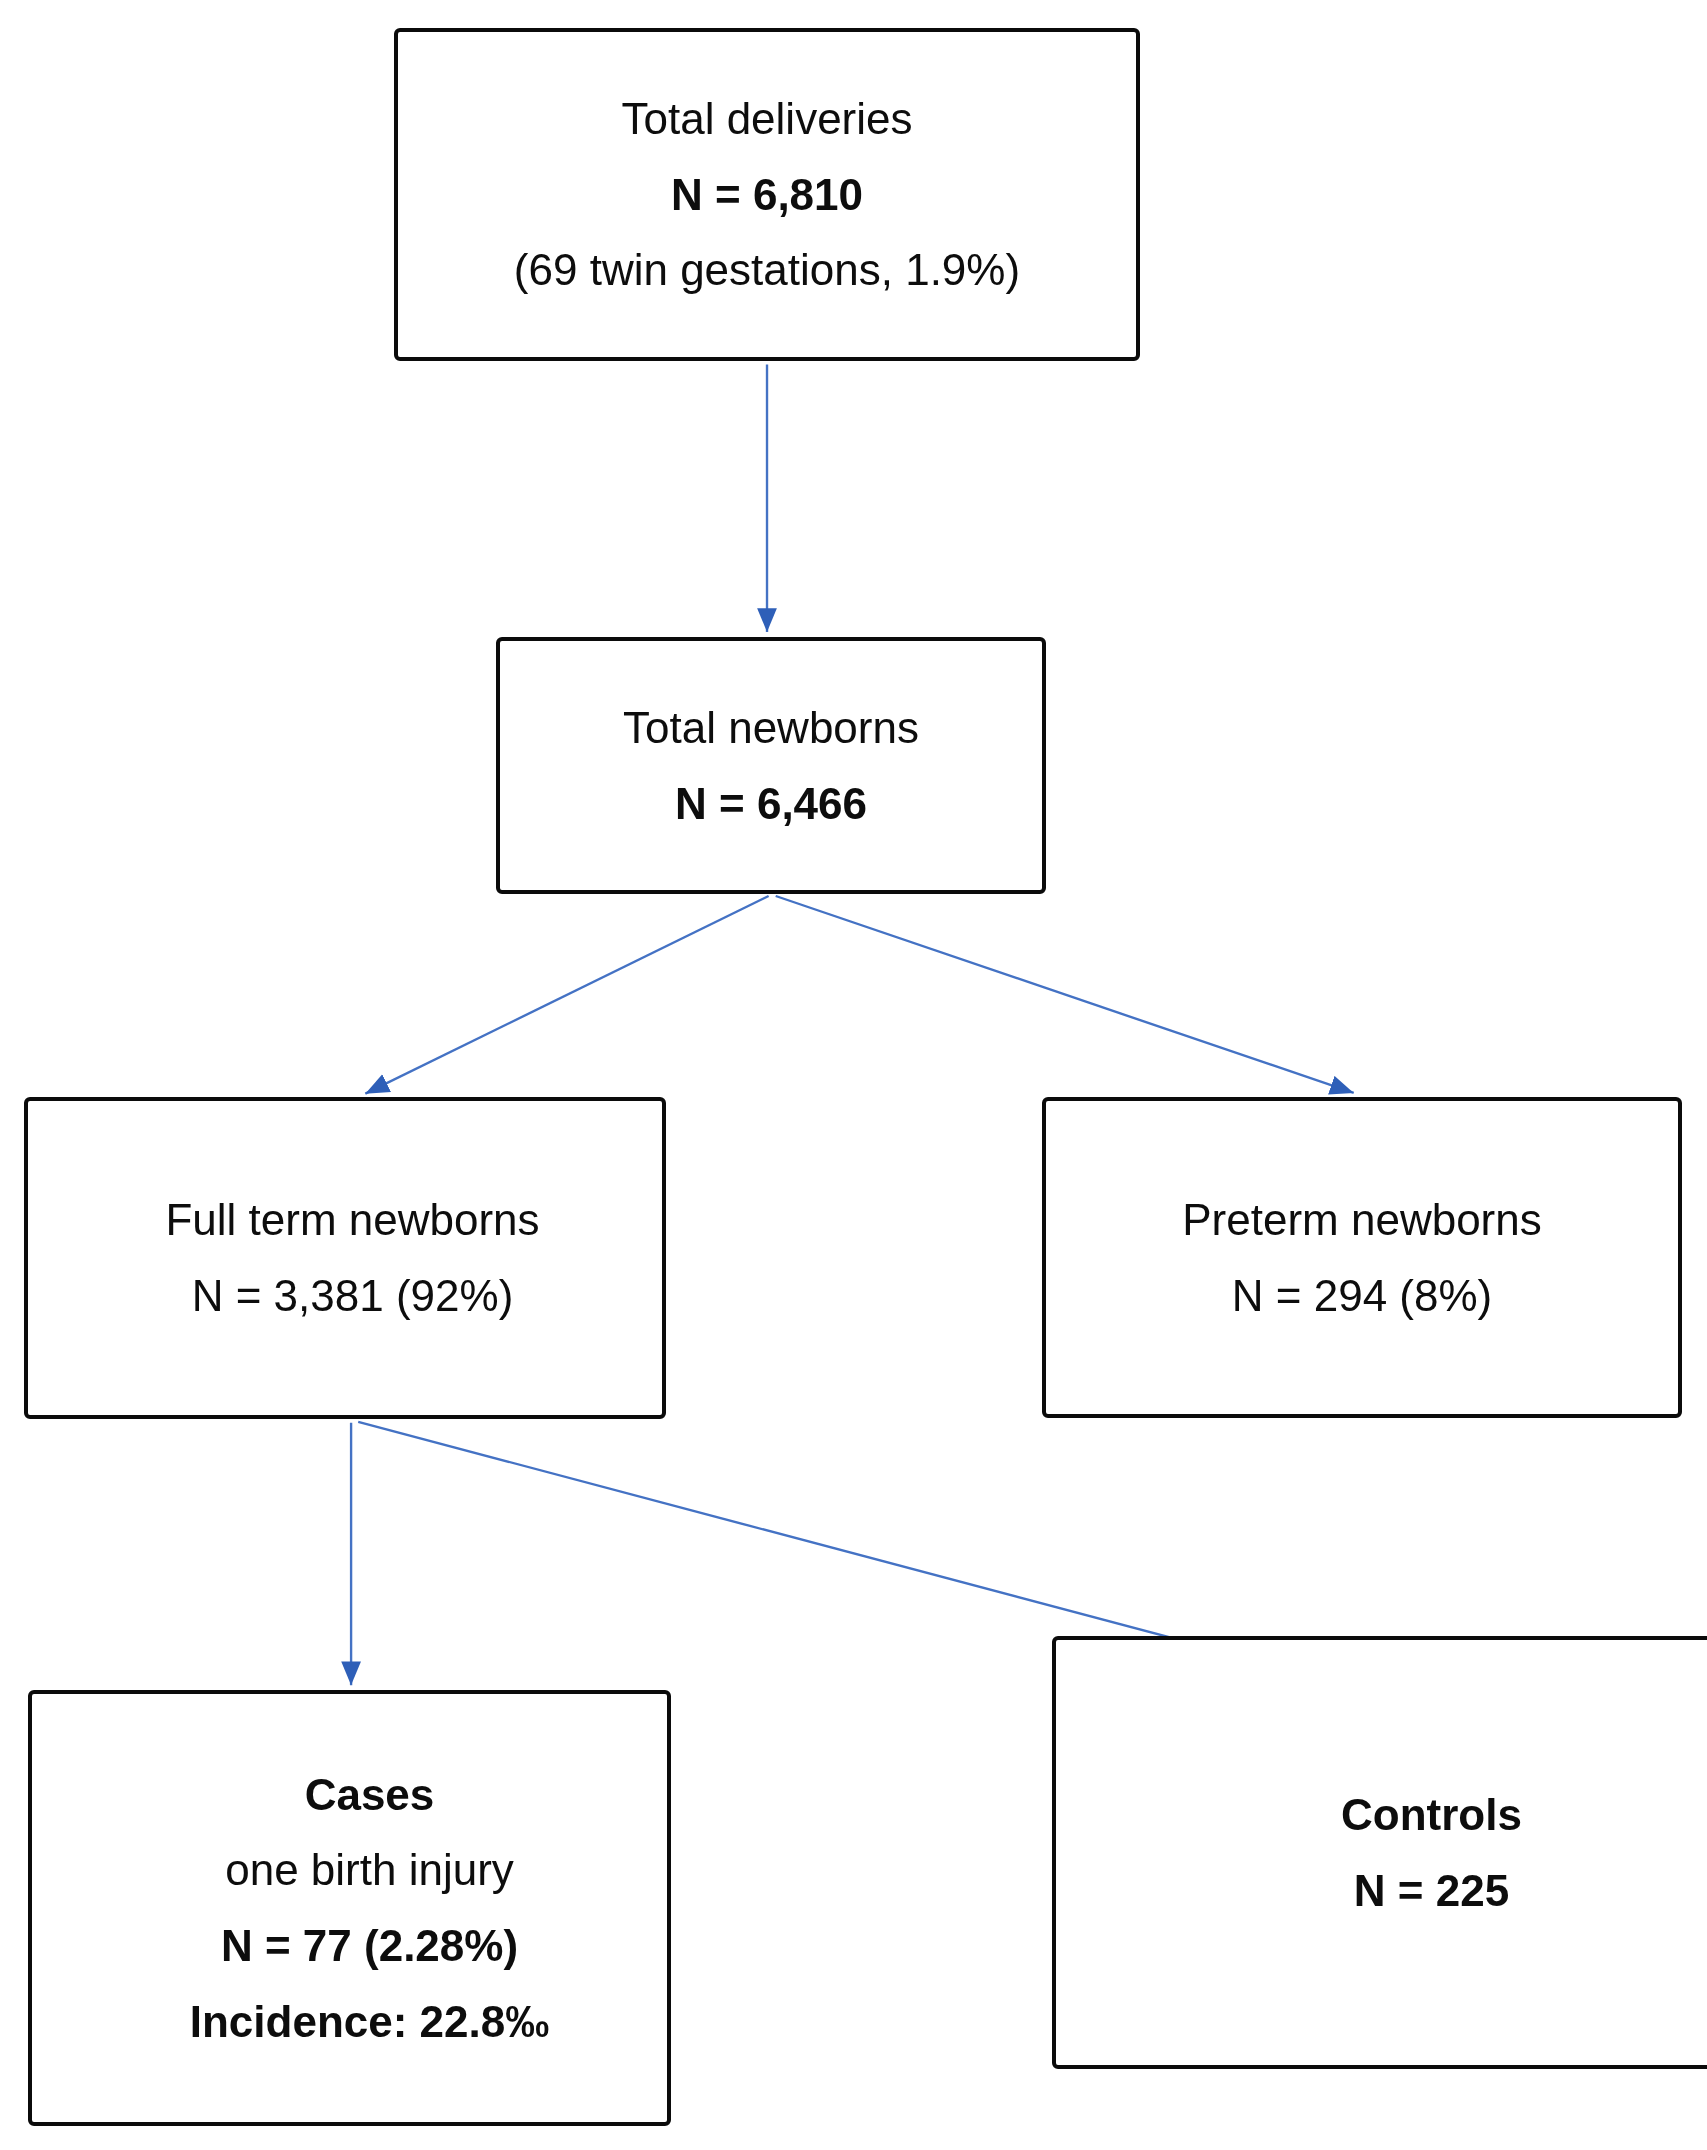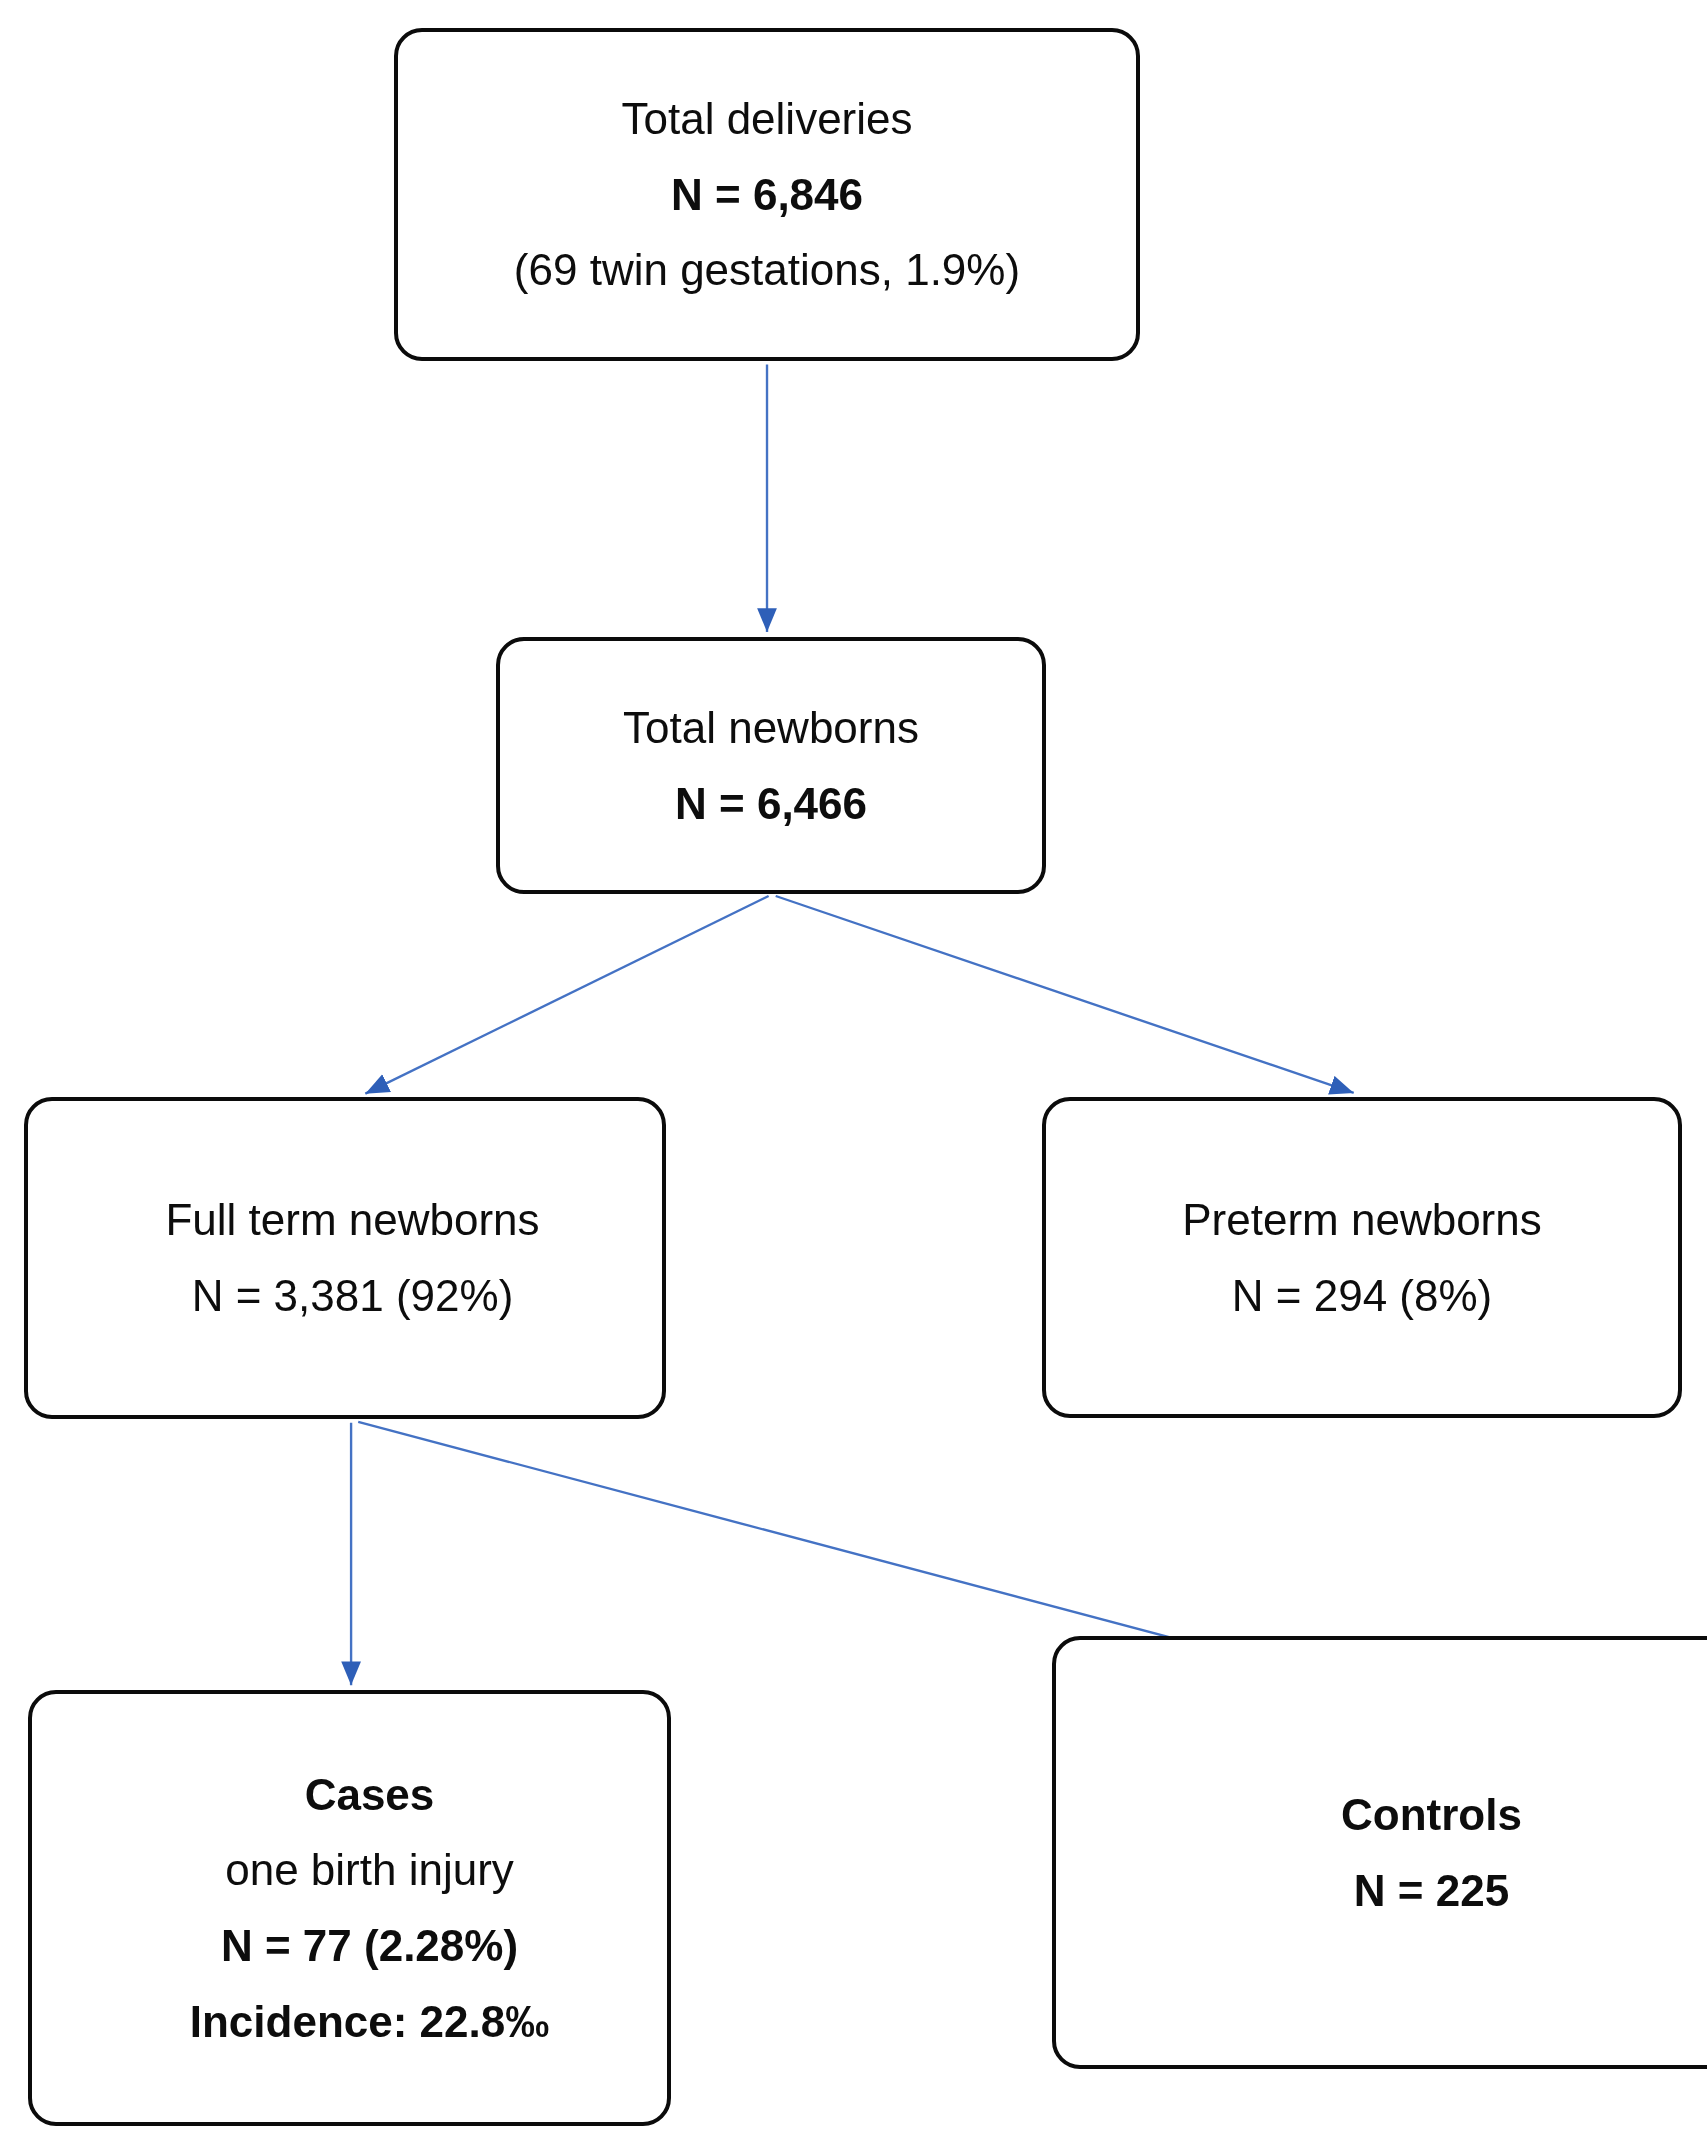--- a/index.html
+++ b/index.html
@@ -19,21 +19,21 @@
     position: absolute;
     left: 0;
     top: 0;
     pointer-events: none;
   }
   .node {
     position: absolute;
     box-sizing: border-box;
     background: #ffffff;
     border: 4px solid #0b0b0b;
-    border-radius: 28px;
+    border-radius: 6px;
     display: flex;
     flex-direction: column;
     align-items: center;
     justify-content: center;
     text-align: center;
     color: #0d0d0d;
     font-size: 44px;
     line-height: 1.72;
     white-space: nowrap;
   }
@@ -66,21 +66,21 @@
     </defs>
     <line class="arrow-line" x1="970" y1="461" x2="970" y2="799" marker-end="url(#ah)"></line>
     <line class="arrow-line" x1="972" y1="1133" x2="462" y2="1383" marker-end="url(#ah)"></line>
     <line class="arrow-line" x1="981" y1="1133" x2="1712" y2="1382" marker-end="url(#ah)"></line>
     <line class="arrow-line" x1="444" y1="1799" x2="444" y2="2131" marker-end="url(#ah)"></line>
     <line class="arrow-line" x1="453" y1="1798" x2="1718" y2="2134" marker-end="url(#ah)"></line>
   </svg>
 
   <div class="node" id="node-total-deliveries">
     <span class="line">Total deliveries</span>
-    <span class="line bold">N = 6,846</span>
+    <span class="line bold">N = 6,810</span>
     <span class="line">(69 twin gestations, 1.9%)</span>
   </div>
 
   <div class="node" id="node-total-newborns">
     <span class="line">Total newborns</span>
     <span class="line bold">N = 6,466</span>
   </div>
 
   <div class="node" id="node-full-term">
     <span class="line">Full term newborns</span>

